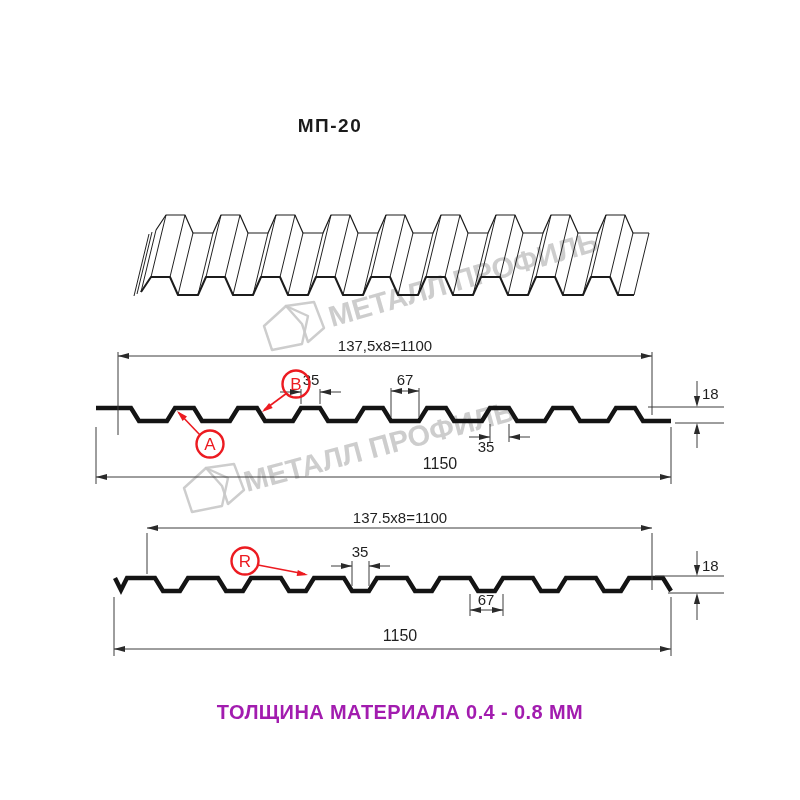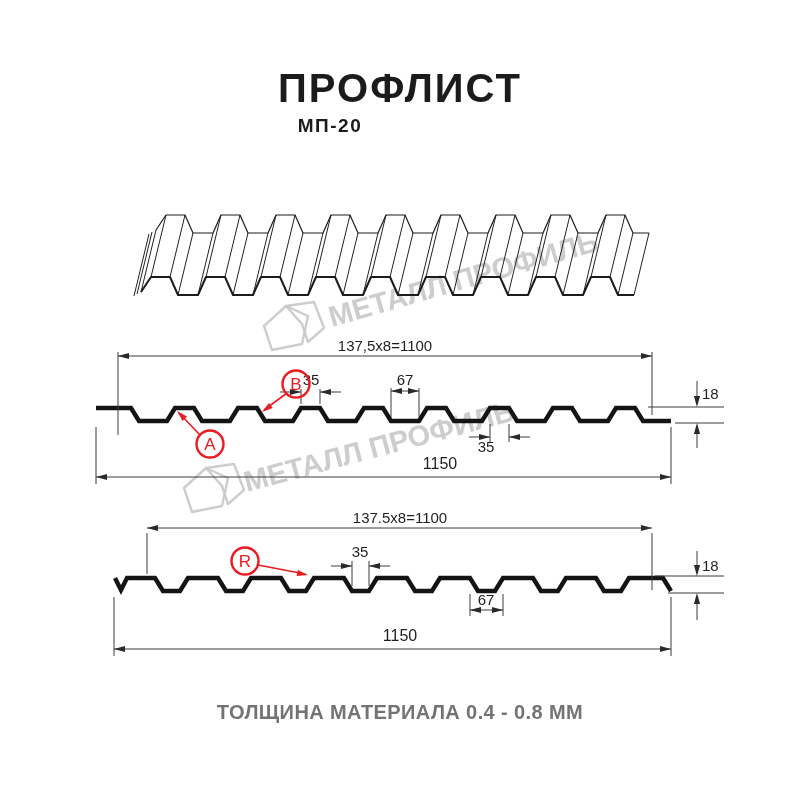--- a/index.html
+++ b/index.html
@@ -3,21 +3,21 @@
 <meta charset="utf-8">
 <style>
   html,body{margin:0;padding:0;background:#ffffff;}
   .page{position:relative;width:800px;height:800px;background:#fff;overflow:hidden;
         font-family:"Liberation Sans",sans-serif;}
   .title{position:absolute;top:66px;left:0;width:800px;text-align:center;
          font-size:40px;font-weight:800;letter-spacing:2px;color:#1b1b1b;}
   .subtitle{position:absolute;top:115px;left:0;width:660px;text-align:center;
          font-size:19px;font-weight:600;letter-spacing:1.5px;color:#1b1b1b;}
   .footer{position:absolute;top:701px;left:0;width:800px;text-align:center;
-         font-size:20px;font-weight:600;letter-spacing:.4px;color:#737373;}
+         font-size:20px;font-weight:600;letter-spacing:.4px;color:#a21caf;}
   svg{position:absolute;top:0;left:0;}
   .thin{stroke:#3c3c3c;stroke-width:1;fill:none;}
   .thick{stroke:#141414;stroke-width:4.4;fill:none;stroke-linejoin:miter;}
   .arr{fill:#2a2a2a;stroke:none;}
   .rline{stroke:#ec1b21;stroke-width:1.6;fill:none;}
   .rarr{fill:#ec1b21;stroke:none;}
   .p3f{stroke:#1c1c1c;stroke-width:2;fill:none;stroke-linejoin:round;}
   .p3b{stroke:#1c1c1c;stroke-width:1.2;fill:none;stroke-linejoin:round;}
   .ln3{stroke:#222;stroke-width:1;fill:none;}
   text.dim{font-family:"Liberation Sans",sans-serif;font-size:15px;fill:#1f1f1f;}
@@ -26,21 +26,20 @@
   text.wmtext{font-family:"Liberation Sans",sans-serif;font-size:29px;font-weight:bold;
               fill:#c9c9c9;opacity:.92;}
   .wmlogo{stroke:#c9c9c9;stroke-width:2.4;fill:none;stroke-linejoin:round;opacity:.92;}
   .redcirc{stroke:#ec1b21;stroke-width:2.4;fill:none;}
 </style>
 </head>
 <body>
 
 <div class="page">
 
-  <div class="title">ПРОФЛИСТ</div>
   <div class="subtitle">МП-20</div>
 
   <svg id="tech" width="800" height="800" viewBox="0 0 800 800">
 
     <g>
       <path class="wmlogo" d="M264,326 L286,306 L308,316 L302,344 L272,350 Z"></path>
       <path class="wmlogo" d="M286,306 L314,302 L324,328 L308,342 L302,324 Z"></path>
       <text class="wmtext" x="332" y="327" transform="rotate(-16 332 327)">МЕТАЛЛ ПРОФИЛЬ</text>
     </g>
 

